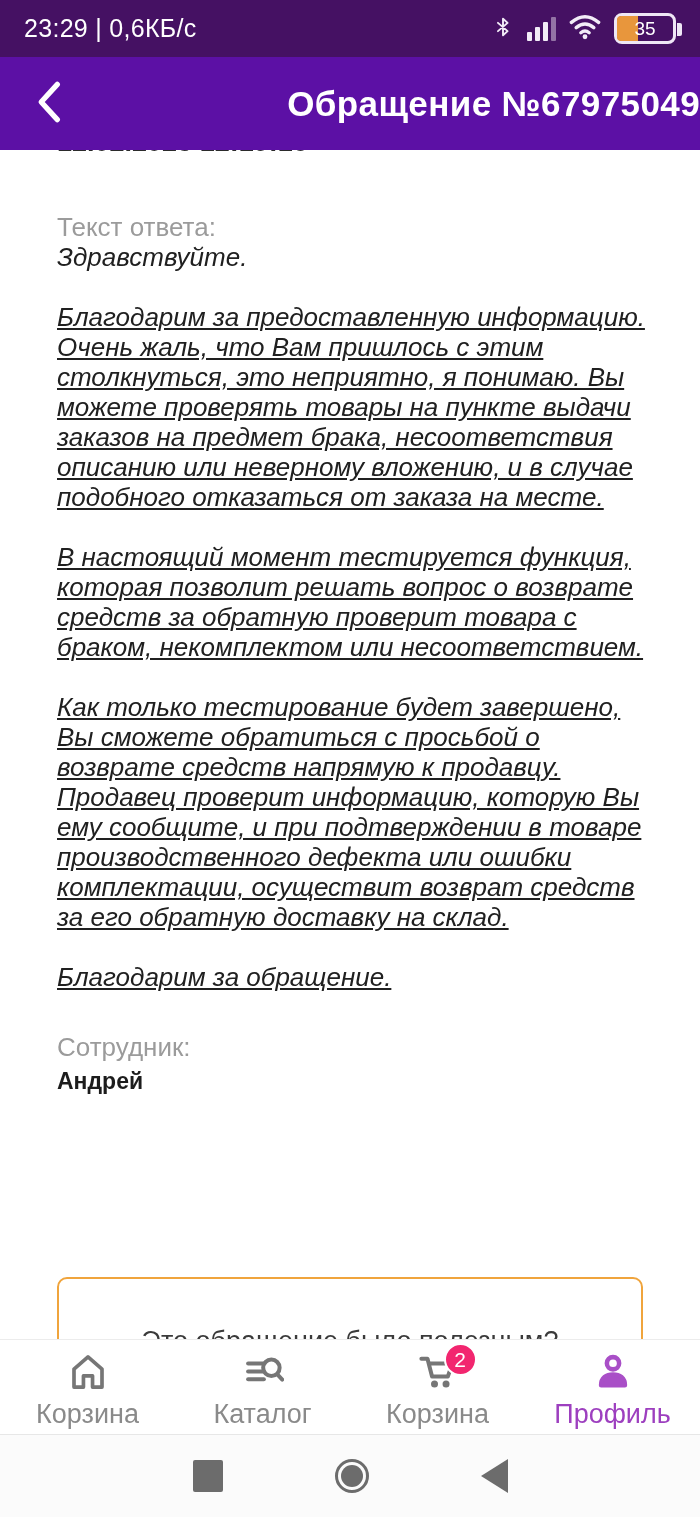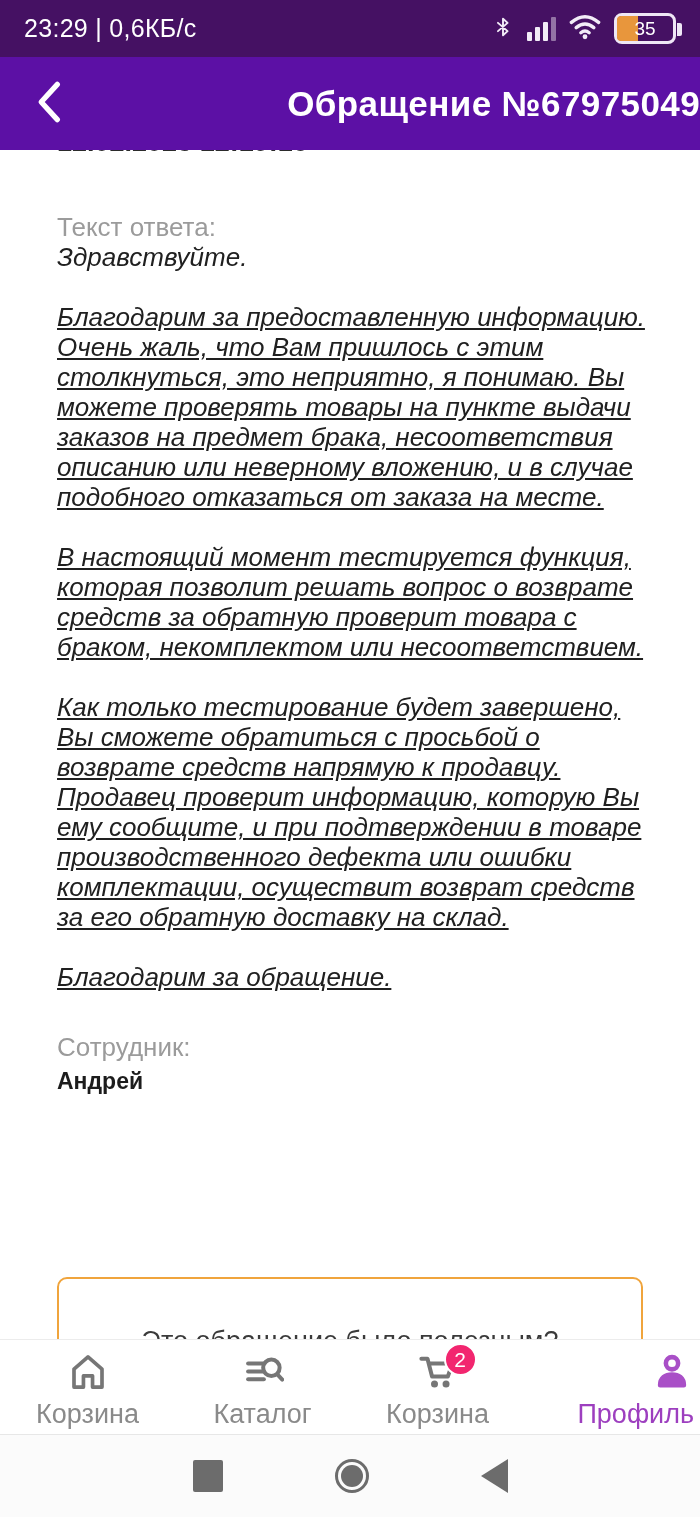--- a/index.html
+++ b/index.html
@@ -48,21 +48,21 @@
                 display:flex;justify-content:center;align-items:flex-start;cursor:pointer;}
   .feedback-btn span{margin-top:46px;font-size:27px;color:#3a3a3a;white-space:nowrap;}
 
   
   .bottom-nav{position:absolute;top:1340px;left:0;right:0;height:94px;background:#fff;
               display:flex;box-shadow:0 -1px 0 #ececec;z-index:5;}
   .nav-item{flex:1;display:flex;flex-direction:column;align-items:center;padding-top:10px;
             gap:5px;color:#8a8a8a;font-size:27px;cursor:pointer;background:none;border:none;}
   .nav-item .ic{width:44px;height:44px;display:flex;align-items:center;justify-content:center;position:relative;}
   .nav-item svg{stroke:#767676;}
-  .nav-item.active{color:#9d3fbf;align-items:flex-end;}
+  .nav-item.active{color:#9d3fbf;}
   .nav-item.active svg{stroke:#a94fc7;}
   .cart-badge{position:absolute;top:-7px;right:-17px;min-width:33px;height:33px;border-radius:17px;
               background:#f2266f;color:#fff;font-size:21px;display:flex;align-items:center;
               justify-content:center;border:2px solid #fff;box-sizing:border-box;font-style:normal;}
 
   
   .android-nav{position:absolute;top:1434px;left:0;right:0;height:83px;background:#fbfbfb;
                border-top:1px solid #e7e7e7;box-sizing:border-box;display:flex;
                align-items:center;justify-content:center;gap:112px;}
   .an-btn{background:none;border:none;padding:0;cursor:pointer;display:flex;align-items:center;justify-content:center;}

